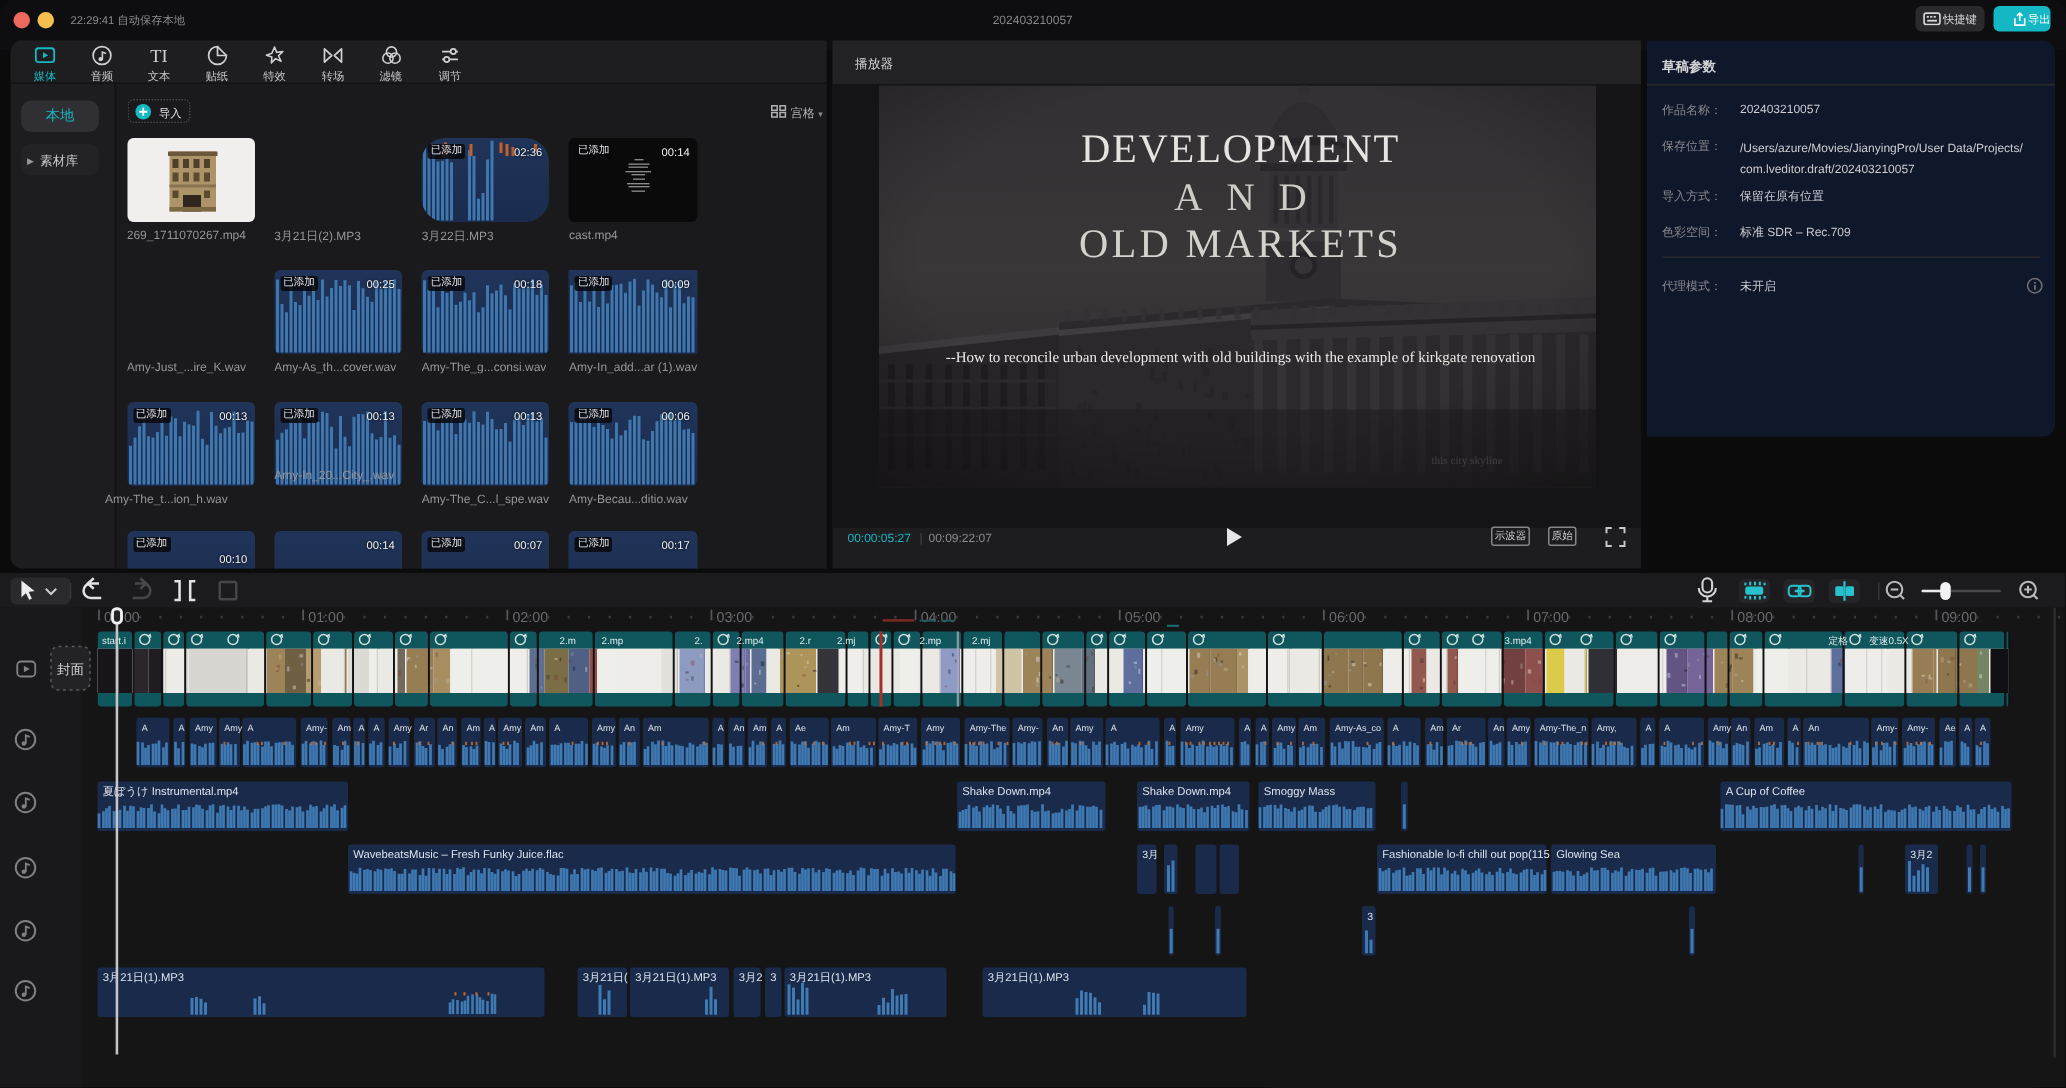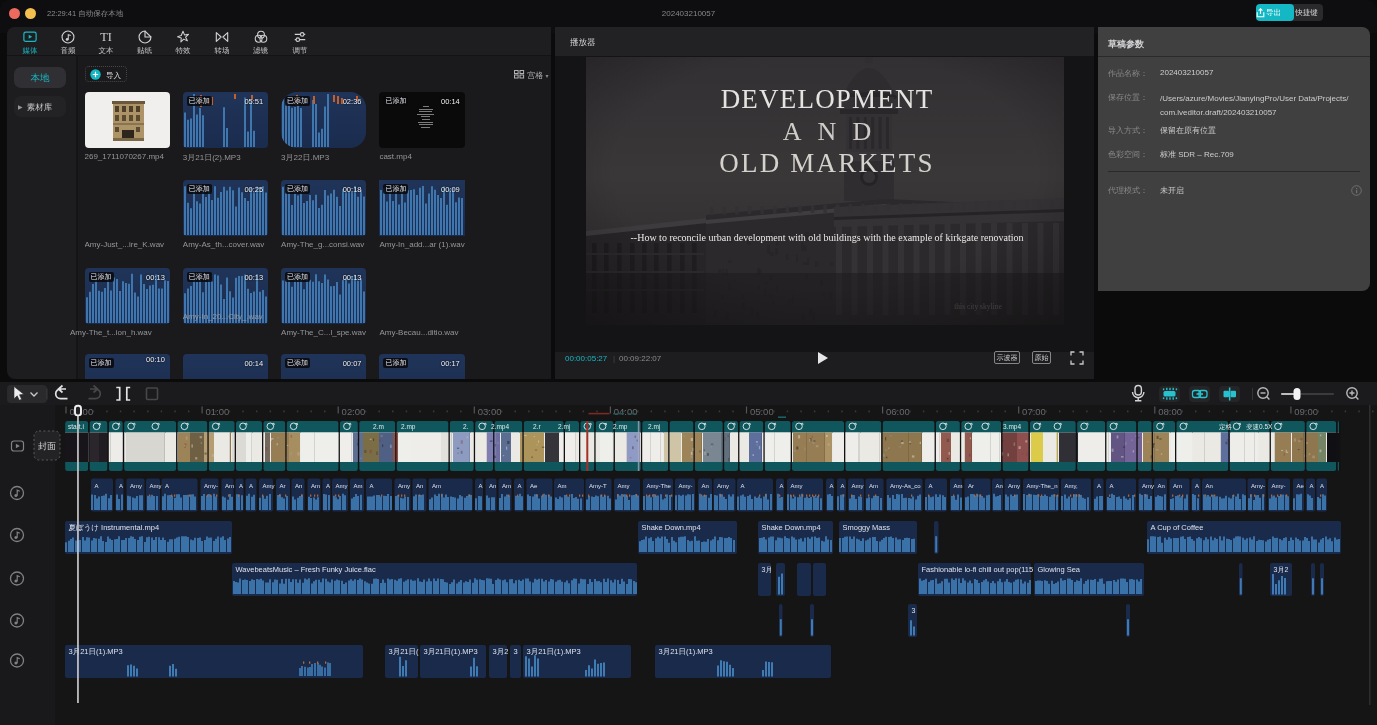--- a/index.html
+++ b/index.html
@@ -1,37 +1,37 @@
 <!DOCTYPE html>
 <html><head><meta charset="utf-8"><style>
 * { margin:0; padding:0; box-sizing:border-box; }
 html,body { width:1377px; height:725px; background:#0b0b0c; font-family:"Liberation Sans",sans-serif; overflow:hidden; }
 .abs { position:absolute; }
 #titlebar { position:absolute; left:0; top:0; width:1377px; height:33px; background:#0e0e10; border-radius:10px 10px 0 0; }
 #leftpanel { position:absolute; left:7px; top:27px; width:544px; height:352px; background:#1d1d1f; border-radius:8px 0 0 8px; overflow:hidden; }
 #player { position:absolute; left:555px; top:27px; width:539px; height:352px; background:#1d1d1f; overflow:hidden; }
-#rightpanel { position:absolute; left:1098px; top:27px; width:272px; height:264px; background:#404040; border-radius:0 8px 8px 0; overflow:hidden; }
+#rightpanel { position:absolute; left:1098px; top:27px; width:272px; height:264px; background:#0f172a; border-radius:0 8px 8px 0; overflow:hidden; }
 .tfield { position:absolute; font-size:8px; color:#8a8a8e; }
 .tval { position:absolute; font-size:8px; color:#cdcdd0; }
 </style></head>
 <body>
 <div id="titlebar">
   <div class="abs" style="left:8.5px;top:8px;width:11px;height:11px;border-radius:50%;background:#ed6a5e"></div>
   <div class="abs" style="left:24.5px;top:8px;width:11px;height:11px;border-radius:50%;background:#f4bf4f"></div>
   <div class="abs" style="left:47px;top:9px;font-size:7.5px;color:#8b8b90">22:29:41 自动保存本地</div>
   <div class="abs" style="left:0;top:9px;width:1377px;text-align:center;font-size:8px;color:#87878b">202403210057</div>
   <div class="abs" style="left:1277px;top:4px;width:46px;height:17px;background:#2a2a2d;border-radius:4px;color:#d8d8da;font-size:7.5px;display:flex;align-items:center;justify-content:center;white-space:nowrap">
     <svg width="12" height="9" style="vertical-align:-1px;margin-right:1px">
         <rect x="0.7" y="0.7" width="10.6" height="7.6" rx="1.5" stroke="#d8d8da" stroke-width="1.1" fill="none"></rect>
         <rect x="2.5" y="2.6" width="1.4" height="1.2" fill="#d8d8da"></rect>
         <rect x="4.8" y="2.6" width="1.4" height="1.2" fill="#d8d8da"></rect>
         <rect x="7.1" y="2.6" width="1.4" height="1.2" fill="#d8d8da"></rect>
         <rect x="2.8" y="5.2" width="6.5" height="1.2" fill="#d8d8da"></rect>
       </svg>快捷键</div>
-  <div class="abs" style="left:1256px;top:4px;width:38px;height:17px;background:#14b8c4;border-radius:4px;color:#fff;font-size:7.5px;display:flex;align-items:center;justify-content:flex-start;white-space:nowrap">
+  <div class="abs" style="left:1329px;top:4px;width:38px;height:17px;background:#14b8c4;border-radius:4px;color:#fff;font-size:7.5px;display:flex;align-items:center;justify-content:flex-end;white-space:nowrap">
     <svg width="9" height="10" style="vertical-align:-1.5px;margin-right:1px">
         <path d="M1.2 4.2 v4.6 h6.6 V4.2 M4.5 6 V0.8 M2.6 2.6 L4.5 0.8 L6.4 2.6" stroke="#fff" stroke-width="1.1" fill="none"></path>
       </svg>导出</div>
 </div>
 
 <div id="leftpanel">
 
   <div class="abs" style="left:0;top:0;width:544px;height:28px;background:#1e1e20"></div>
   <div class="abs" style="left:0;top:28px;width:544px;height:1px;background:#131315"></div>
   <svg class="abs" style="left:16px;top:3px" width="14" height="14" viewBox="0 0 16 16">
@@ -112,30 +112,20 @@
           <rect x="30" y="23" width="4" height="6" fill="#5c4a30"></rect>
           <rect x="37" y="23" width="4" height="6" fill="#5c4a30"></rect>
           <rect x="44" y="23" width="4" height="6" fill="#5c4a30"></rect>
           <rect x="51" y="23" width="4" height="6" fill="#5c4a30"></rect>
           <rect x="28" y="31" width="31" height="2" fill="#8a7350"></rect>
           <rect x="30" y="35" width="4" height="5" fill="#5c4a30"></rect>
           <rect x="51" y="35" width="4" height="5" fill="#5c4a30"></rect>
           <rect x="37" y="38" width="12" height="11" fill="#2e261c"></rect>
           <rect x="28" y="46" width="31" height="3" fill="#7d6845"></rect>
         </svg></div>
-      <div style="position:absolute;left:182.8px;top:92px;width:85.4px;height:56px;border-radius:4px;overflow:hidden;background:linear-gradient(#203459,#1a2c4e)"><svg width="85.4" height="56">
-          <path d="M2 55V20.6M5 55V27.7M8 55V26.5M11 55V1.9M14 55V22.4M17 55V16.0M20 55V23.3M41 55V15.3M44 55V35.9M62 55V5.6M65 55V39.4M68 55V9.0M71 55V38.7" stroke="#3e76ad" stroke-width="2"></path>
-          <rect x="25" y="6" width="2" height="7" fill="#c55f2a"></rect>
-          <rect x="68" y="3" width="2" height="5" fill="#c55f2a"></rect>
-          <rect x="17" y="3" width="2" height="8" fill="#c55f2a"></rect>
-          <rect x="16" y="5" width="2" height="5" fill="#c55f2a"></rect>
-          <rect x="28" y="5" width="2" height="8" fill="#c55f2a"></rect>
-          <rect x="51" y="2" width="2" height="5" fill="#c55f2a"></rect>
-          <rect x="17" y="7" width="2" height="8" fill="#c55f2a"></rect>
-        </svg><div style="position:absolute;left:4px;top:4px;background:rgba(8,8,10,.85);border-radius:2px;font-size:7px;color:#e4e4e6;padding:0 2px;line-height:10px">已添加</div><div style="position:absolute;right:5px;top:4.5px;font-size:7.5px;color:#f0f0f2;text-shadow:0 0 2px #000">05:51</div></div>
       <div style="position:absolute;left:281.1px;top:92px;width:85.4px;height:56px;border-radius:16px;overflow:hidden;background:linear-gradient(#203459,#1a2c4e)"><svg width="85.4" height="56">
           <path d="M2 55V5.4M5 55V9.7M8 55V6.2M11 55V15.7M14 55V15.1M17 55V7.0M20 55V16.1M32 55V8.0M35 55V12.0M38 55V40.5M41 55V36.7M44 55V14.4M47 55V1.9" stroke="#3e76ad" stroke-width="2"></path>
           <rect x="14" y="6" width="2" height="7" fill="#c55f2a"></rect>
           <rect x="75" y="4" width="2" height="5" fill="#c55f2a"></rect>
           <rect x="60" y="6" width="2" height="6" fill="#c55f2a"></rect>
           <rect x="56" y="4" width="2" height="8" fill="#c55f2a"></rect>
           <rect x="15" y="3" width="2" height="9" fill="#c55f2a"></rect>
           <rect x="32" y="4" width="2" height="8" fill="#c55f2a"></rect>
           <rect x="52" y="3" width="2" height="7" fill="#c55f2a"></rect>
         </svg><div style="position:absolute;left:4px;top:4px;background:rgba(8,8,10,.85);border-radius:2px;font-size:7px;color:#e4e4e6;padding:0 2px;line-height:10px">已添加</div><div style="position:absolute;right:5px;top:4.5px;font-size:7.5px;color:#f0f0f2;text-shadow:0 0 2px #000">02:36</div></div>
@@ -163,23 +153,26 @@
         </svg><div style="position:absolute;left:4px;top:4px;background:rgba(8,8,10,.85);border-radius:2px;font-size:7px;color:#e4e4e6;padding:0 2px;line-height:10px">已添加</div><div style="position:absolute;right:5px;top:4.5px;font-size:7.5px;color:#f0f0f2;text-shadow:0 0 2px #000">00:09</div></div>
       <div style="position:absolute;left:84.5px;top:268px;width:85.4px;height:56px;border-radius:4px;overflow:hidden;background:linear-gradient(#203459,#1a2c4e)"><svg width="85.4" height="56">
           <path d="M2 55V29.2M5 55V23.7M8 55V16.1M11 55V10.6M14 55V22.8M17 55V23.7M20 55V20.0M23 55V9.4M26 55V22.5M29 55V9.6M32 55V10.9M35 55V22.9M38 55V13.2M41 55V14.9M44 55V15.7M47 55V5.8M50 55V24.5M53 55V28.5M56 55V6.6M59 55V15.9M62 55V20.9M65 55V17.5M68 55V16.7M71 55V6.4M74 55V20.6M77 55V20.4M80 55V12.3M83 55V13.0" stroke="#3e76ad" stroke-width="2"></path>
         </svg><div style="position:absolute;left:4px;top:4px;background:rgba(8,8,10,.85);border-radius:2px;font-size:7px;color:#e4e4e6;padding:0 2px;line-height:10px">已添加</div><div style="position:absolute;right:5px;top:4.5px;font-size:7.5px;color:#f0f0f2;text-shadow:0 0 2px #000">00:13</div></div>
       <div style="position:absolute;left:182.8px;top:268px;width:85.4px;height:56px;border-radius:4px;overflow:hidden;background:linear-gradient(#203459,#1a2c4e)"><svg width="85.4" height="56">
           <path d="M2 55V25.2M5 55V20.5M8 55V18.1M11 55V7.2M14 55V14.0M17 55V10.0M20 55V24.2M23 55V13.7M26 55V8.0M29 55V13.4M32 55V6.5M35 55V7.4M38 55V16.5M41 55V31.0M44 55V9.4M47 55V23.2M50 55V29.5M53 55V9.8M56 55V8.0M59 55V8.1M62 55V6.4M65 55V20.8M68 55V25.0M71 55V23.4M74 55V6.0M77 55V23.8M80 55V22.1M83 55V28.5" stroke="#3e76ad" stroke-width="2"></path>
         </svg><div style="position:absolute;left:4px;top:4px;background:rgba(8,8,10,.85);border-radius:2px;font-size:7px;color:#e4e4e6;padding:0 2px;line-height:10px">已添加</div><div style="position:absolute;right:5px;top:4.5px;font-size:7.5px;color:#f0f0f2;text-shadow:0 0 2px #000">00:13</div></div>
       <div style="position:absolute;left:281.1px;top:268px;width:85.4px;height:56px;border-radius:4px;overflow:hidden;background:linear-gradient(#203459,#1a2c4e)"><svg width="85.4" height="56">
           <path d="M2 55V12.6M5 55V11.5M8 55V8.4M11 55V18.8M14 55V11.1M17 55V7.3M20 55V7.0M23 55V21.3M26 55V11.1M29 55V11.7M32 55V13.8M35 55V6.2M38 55V13.3M41 55V15.0M44 55V6.5M47 55V11.4M50 55V18.2M53 55V18.0M56 55V14.0M59 55V26.4M62 55V11.9M65 55V9.7M68 55V15.4M71 55V8.0M74 55V6.8M77 55V12.8M80 55V10.6M83 55V23.6" stroke="#3e76ad" stroke-width="2"></path>
         </svg><div style="position:absolute;left:4px;top:4px;background:rgba(8,8,10,.85);border-radius:2px;font-size:7px;color:#e4e4e6;padding:0 2px;line-height:10px">已添加</div><div style="position:absolute;right:5px;top:4.5px;font-size:7.5px;color:#f0f0f2;text-shadow:0 0 2px #000">00:13</div></div>
+      <div style="position:absolute;left:379.4px;top:268px;width:85.4px;height:56px;border-radius:4px;overflow:hidden;background:linear-gradient(#203459,#1a2c4e)"><svg width="85.4" height="56">
+          <path d="M2 55V13.3M5 55V12.3M8 55V8.0M11 55V7.2M14 55V7.4M17 55V16.7M20 55V6.5M23 55V15.4M26 55V18.0M29 55V24.4M32 55V13.7M35 55V22.2M38 55V18.8M41 55V11.8M44 55V9.1M47 55V9.4M50 55V24.8M53 55V25.9M56 55V19.3M59 55V12.9M62 55V8.1M65 55V8.7M68 55V6.7M71 55V12.2M74 55V11.4M77 55V18.4M80 55V17.9M83 55V20.7" stroke="#3e76ad" stroke-width="2"></path>
+        </svg><div style="position:absolute;left:4px;top:4px;background:rgba(8,8,10,.85);border-radius:2px;font-size:7px;color:#e4e4e6;padding:0 2px;line-height:10px">已添加</div><div style="position:absolute;right:5px;top:4.5px;font-size:7.5px;color:#f0f0f2;text-shadow:0 0 2px #000">00:06</div></div>
       <div style="position:absolute;left:84.5px;top:354px;width:85.4px;height:56px;border-radius:4px;overflow:hidden;background:linear-gradient(#203459,#1a2c4e)"><svg width="85.4" height="56">
           <path d="M2 55V33.8M5 55V35.3M8 55V43.5M62 55V39.1M65 55V36.3M68 55V42.7" stroke="#3e76ad" stroke-width="1.6"></path>
-        </svg><div style="position:absolute;left:4px;top:4px;background:rgba(8,8,10,.85);border-radius:2px;font-size:7px;color:#e4e4e6;padding:0 2px;line-height:10px">已添加</div><div style="position:absolute;right:5px;top:1px;font-size:7.5px;color:#f0f0f2;text-shadow:0 0 2px #000">00:10</div></div>
+        </svg><div style="position:absolute;left:4px;top:4px;background:rgba(8,8,10,.85);border-radius:2px;font-size:7px;color:#e4e4e6;padding:0 2px;line-height:10px">已添加</div><div style="position:absolute;right:5px;top:14px;font-size:7.5px;color:#f0f0f2;text-shadow:0 0 2px #000">00:10</div></div>
       <div style="position:absolute;left:182.8px;top:354px;width:85.4px;height:56px;border-radius:4px;overflow:hidden;background:linear-gradient(#203459,#1a2c4e)"><svg width="85.4" height="56">
           <path d="M23 55V48.0M26 55V37.9M29 55V41.0M32 55V40.3M35 55V49.2M38 55V48.2M41 55V46.0M62 55V38.3M65 55V38.5M68 55V43.0" stroke="#3e76ad" stroke-width="1.6"></path>
         </svg><div style="position:absolute;right:5px;top:4.5px;font-size:7.5px;color:#f0f0f2;text-shadow:0 0 2px #000">00:14</div></div>
       <div style="position:absolute;left:281.1px;top:354px;width:85.4px;height:56px;border-radius:4px;overflow:hidden;background:linear-gradient(#203459,#1a2c4e)"><svg width="85.4" height="56">
           <path d="M2 55V37.5M5 55V34.4M8 55V43.8M11 55V38.5M14 55V48.1M17 55V40.1M20 55V40.0M41 55V39.7M44 55V34.6M47 55V35.5M50 55V34.5M68 55V36.6M71 55V43.7M80 55V47.6M83 55V43.5" stroke="#3e76ad" stroke-width="1.6"></path>
         </svg><div style="position:absolute;left:4px;top:4px;background:rgba(8,8,10,.85);border-radius:2px;font-size:7px;color:#e4e4e6;padding:0 2px;line-height:10px">已添加</div><div style="position:absolute;right:5px;top:4.5px;font-size:7.5px;color:#f0f0f2;text-shadow:0 0 2px #000">00:07</div></div>
       <div style="position:absolute;left:379.4px;top:354px;width:85.4px;height:56px;border-radius:4px;overflow:hidden;background:linear-gradient(#203459,#1a2c4e)"><svg width="85.4" height="56">
           <path d="M2 55V38.5M5 55V47.8M8 55V43.6M11 55V45.1M14 55V46.1M17 55V40.6M26 55V38.7M29 55V44.8M32 55V39.6M35 55V40.2M38 55V37.5M41 55V39.0M56 55V39.8M59 55V47.9M62 55V48.6M65 55V48.2M80 55V36.6M83 55V45.1" stroke="#3e76ad" stroke-width="1.6"></path>
         </svg><div style="position:absolute;left:4px;top:4px;background:rgba(8,8,10,.85);border-radius:2px;font-size:7px;color:#e4e4e6;padding:0 2px;line-height:10px">已添加</div><div style="position:absolute;right:5px;top:4.5px;font-size:7.5px;color:#f0f0f2;text-shadow:0 0 2px #000">00:17</div></div>
       <div style="position:absolute;left:84.5px;top:152px;width:97px;font-size:8px;color:#96969a;white-space:nowrap;overflow:hidden">269_1711070267.mp4</div>

